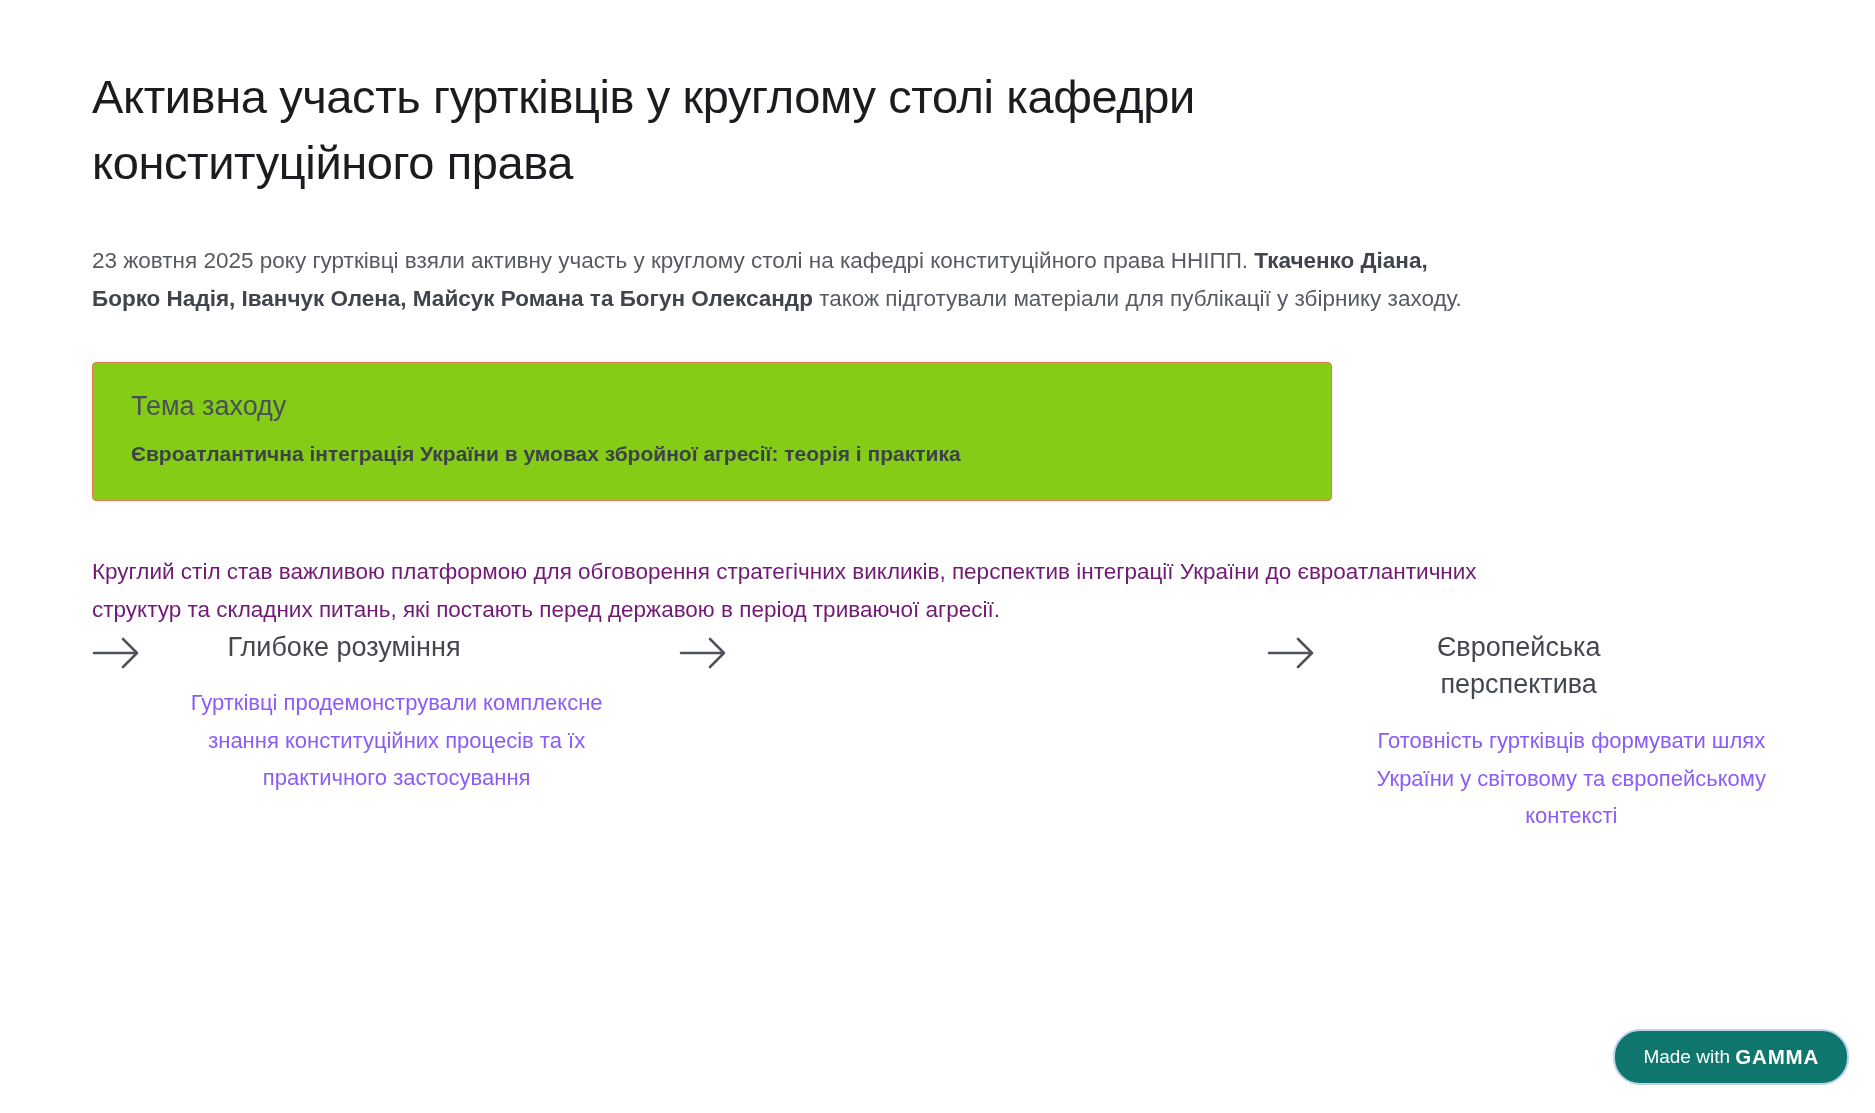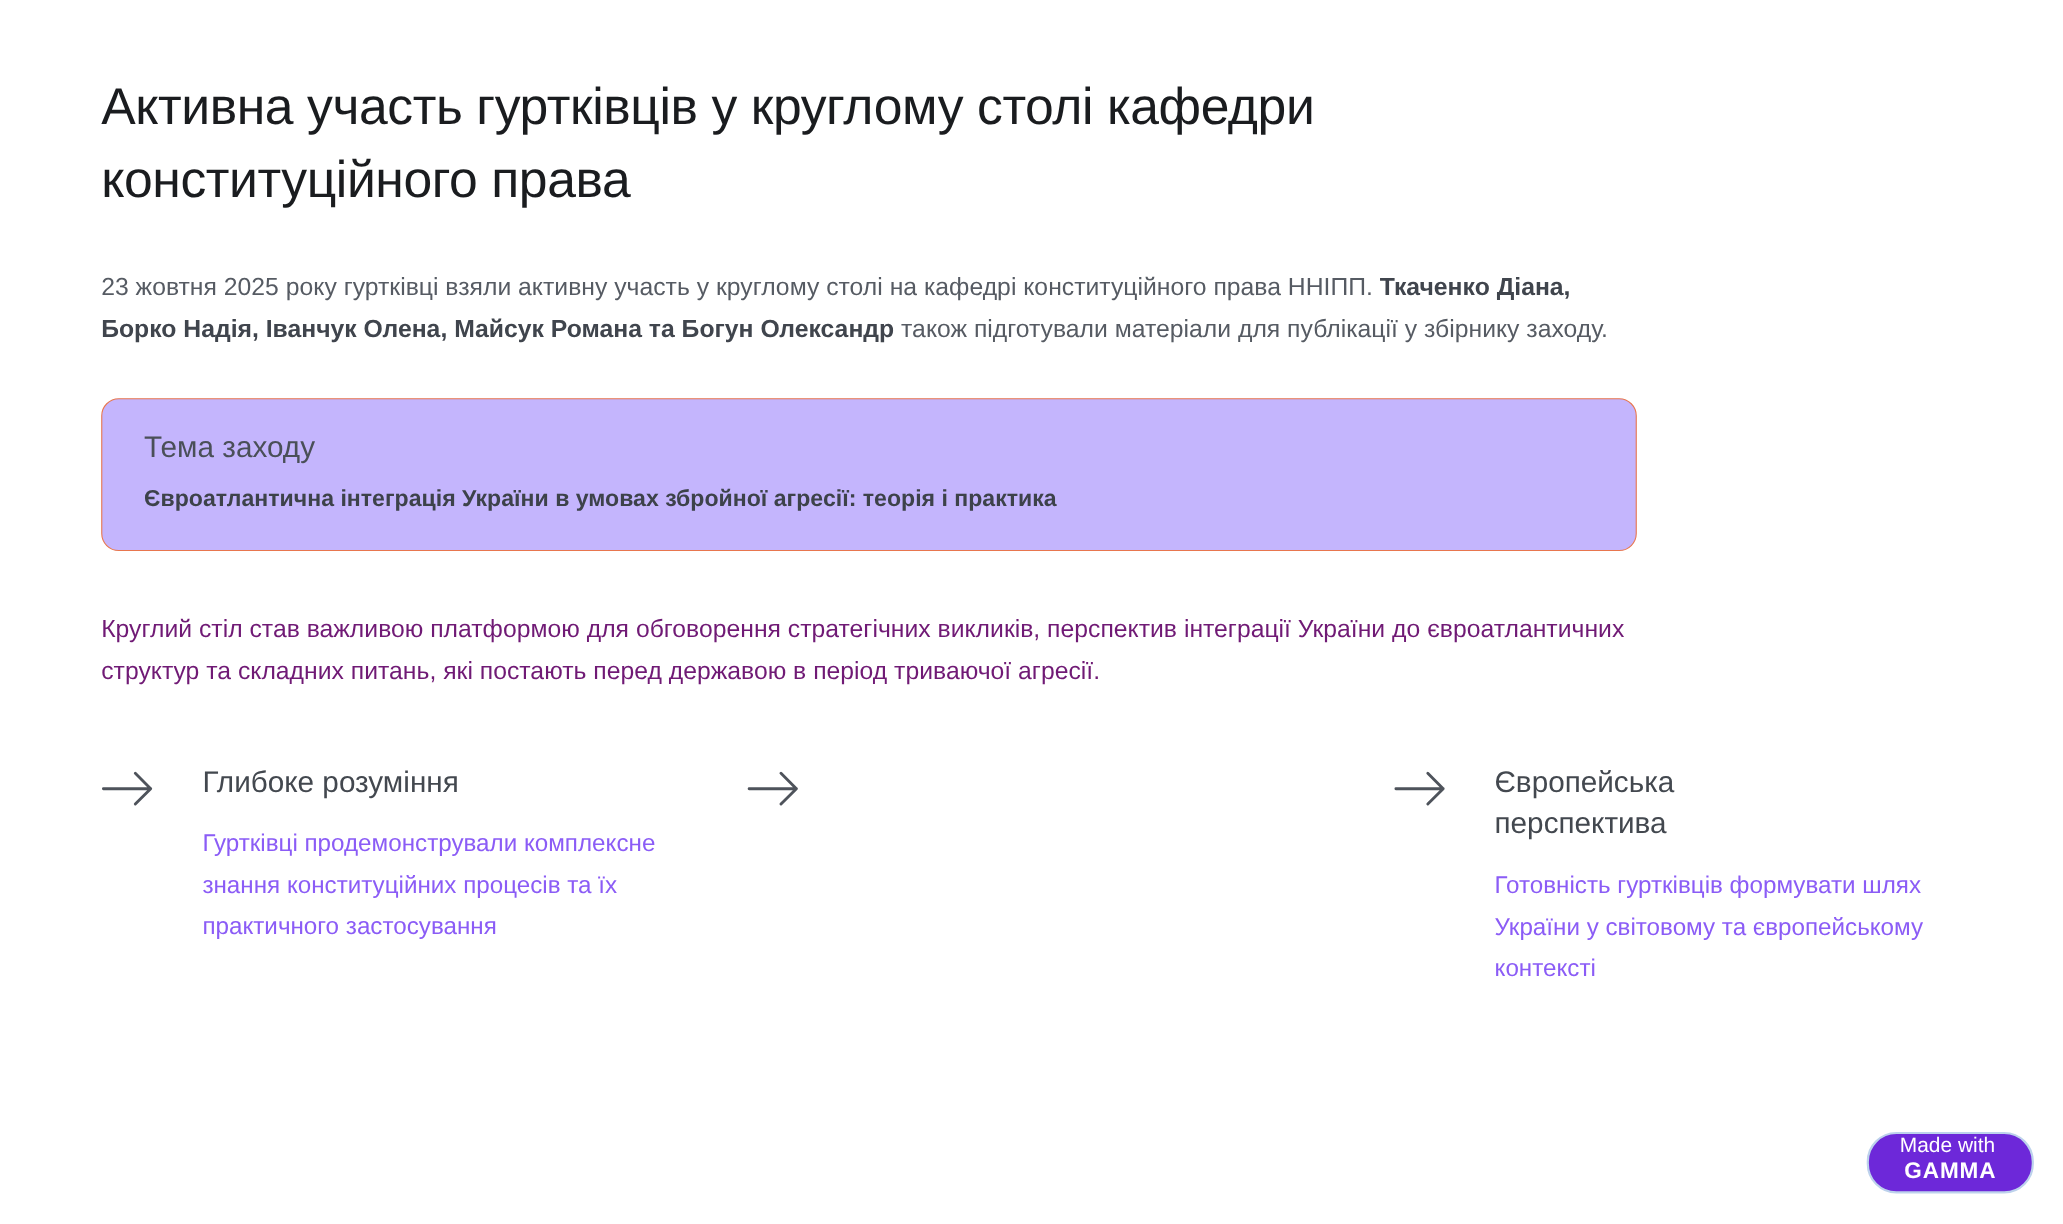--- a/index.html
+++ b/index.html
@@ -27,25 +27,25 @@
     margin: 46px 0 0 0;
     max-width: 1400px;
     font-size: 22.5px;
     line-height: 38px;
     color: #565b63;
   }
   .intro b { color: #40454d; font-weight: 700; }
   .topic-box {
     box-sizing: border-box;
     margin-top: 44px;
-    width: 1396px;
+    width: 1240px;
     border: 1.5px solid #e8764e;
-    border-radius: 16px;
+    border-radius: 4px;
     padding: 28px 38px 34px 38px;
-    background: #c4b5fd;
+    background: #84cc16;
   }
   .topic-box h2 {
     margin: 0;
     font-size: 27px;
     font-weight: 400;
     color: #4a4f58;
   }
   .topic-box p {
     margin: 20px 0 0 0;
     font-size: 21px;
@@ -53,25 +53,25 @@
     color: #3d424a;
   }
   .description {
     margin: 52px 0 0 0;
     max-width: 1400px;
     font-size: 22.5px;
     line-height: 38px;
     color: #701a75;
   }
   .features {
-    margin-top: 64px;
     width: 1692px;
     display: grid;
     grid-template-columns: repeat(3, 1fr);
     column-gap: 70px;
+    text-align: center;
   }
   .feature {
     display: flex;
     align-items: flex-start;
   }
   .feature .icon {
     flex: 0 0 48px;
     margin-top: 7px;
     margin-right: 44px;
     color: #4e535b;
@@ -93,27 +93,26 @@
   }
   .gamma-badge {
     position: absolute;
     right: 26px;
     bottom: 28px;
     height: 52px;
     display: flex;
     align-items: center;
     padding: 0 28px;
     border-radius: 27px;
-    background: #6d28d9;
+    background: #0f766e;
     border: 2.5px solid #bdd2ec;
     color: #ffffff;
     font-size: 19px;
     cursor: pointer;
     white-space: pre;
-    flex-direction: column;
   }
   .gamma-badge .brand {
     font-weight: 700;
     font-size: 20.5px;
     letter-spacing: 0.8px;
   }
 </style>
 </head>
 <body>
 

